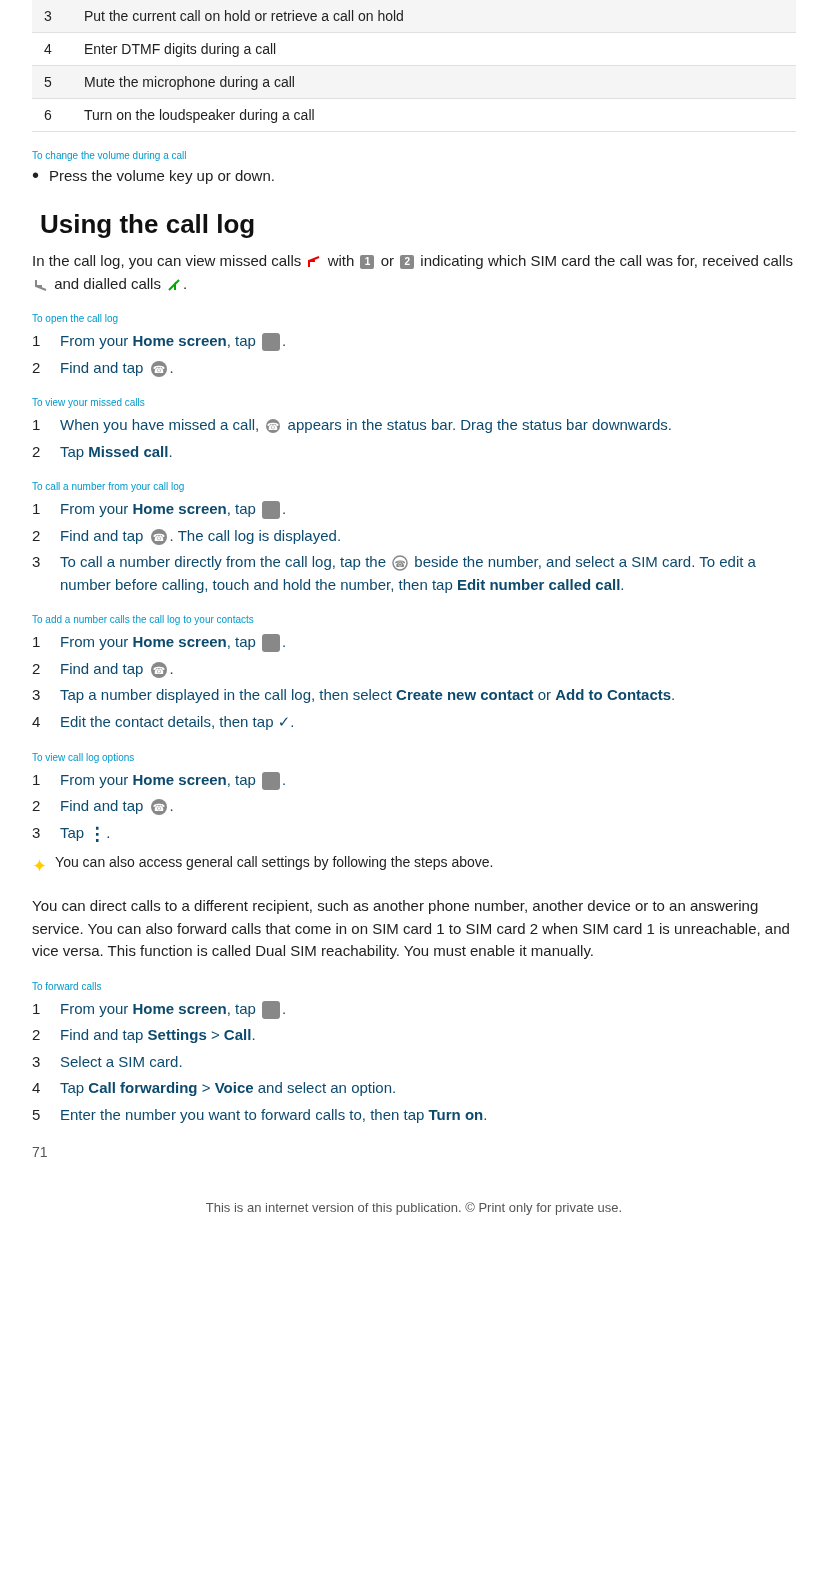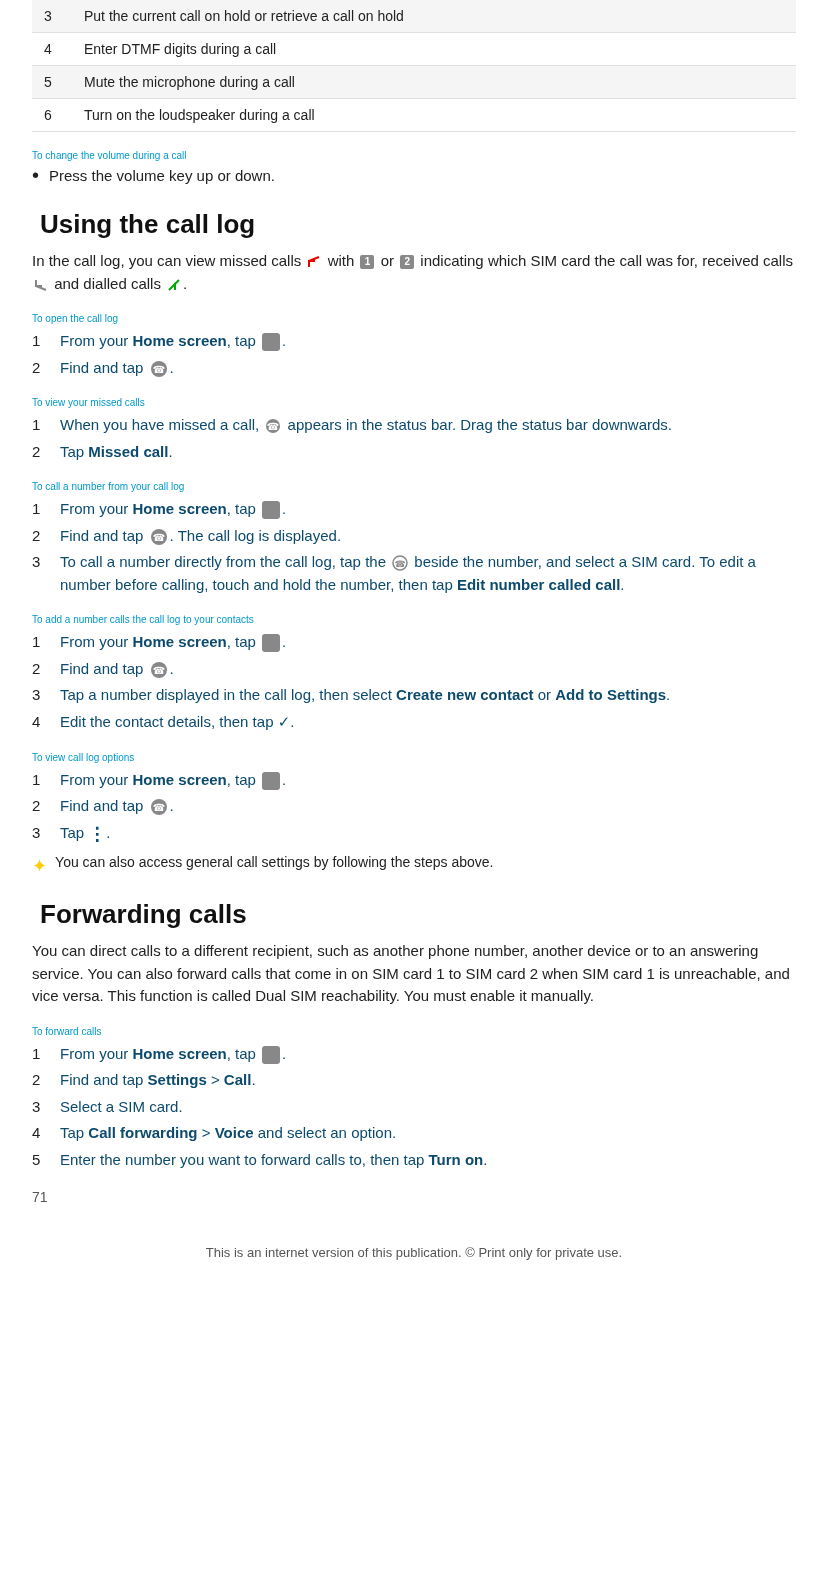--- a/index.html
+++ b/index.html
@@ -285,21 +285,21 @@
     </div>
     <div class="numbered-item">
       <span class="num">2</span>
       <span class="text">Find and tap <svg width="18" height="18" viewBox="0 0 18 18" style="vertical-align:middle;margin:0 2px">
             <circle cx="9" cy="9" r="8" fill="#888"></circle>
             <text x="9" y="13" text-anchor="middle" font-size="10" fill="#fff">☎</text>
           </svg>.</span>
     </div>
     <div class="numbered-item">
       <span class="num">3</span>
-      <span class="text">Tap a number displayed in the call log, then select <span class="bold">Create new contact</span> or <span class="bold">Add to Settings</span>.</span>
+      <span class="text">Tap a number displayed in the call log, then select <span class="bold">Create new contact</span> or <span class="bold">Add to Contacts</span>.</span>
     </div>
     <div class="numbered-item">
       <span class="num">4</span>
       <span class="text">Edit the contact details, then tap <span class="checkmark">✓</span>.</span>
     </div>
   </div>
 
   <div class="section-heading">To view call log options</div>
   <div class="numbered-list">
     <div class="numbered-item">
@@ -317,21 +317,20 @@
       <span class="num">3</span>
       <span class="text">Tap <span class="three-dots">⋮</span>.</span>
     </div>
   </div>
 
   <div class="tip-box">
     <span class="tip-icon">✦</span>
     <span>You can also access general call settings by following the steps above.</span>
   </div>
 
-  <div class="main-heading">Forwarding calls</div>
   <div class="body-text">You can direct calls to a different recipient, such as another phone number, another device or to an answering service. You can also forward calls that come in on SIM card 1 to SIM card 2 when SIM card 1 is unreachable, and vice versa. This function is called Dual SIM reachability. You must enable it manually.</div>
 
   <div class="section-heading">To forward calls</div>
   <div class="numbered-list">
     <div class="numbered-item">
       <span class="num">1</span>
       <span class="text">From your <span class="bold">Home screen</span>, tap <span class="grid-icon"></span>.</span>
     </div>
     <div class="numbered-item">
       <span class="num">2</span>

